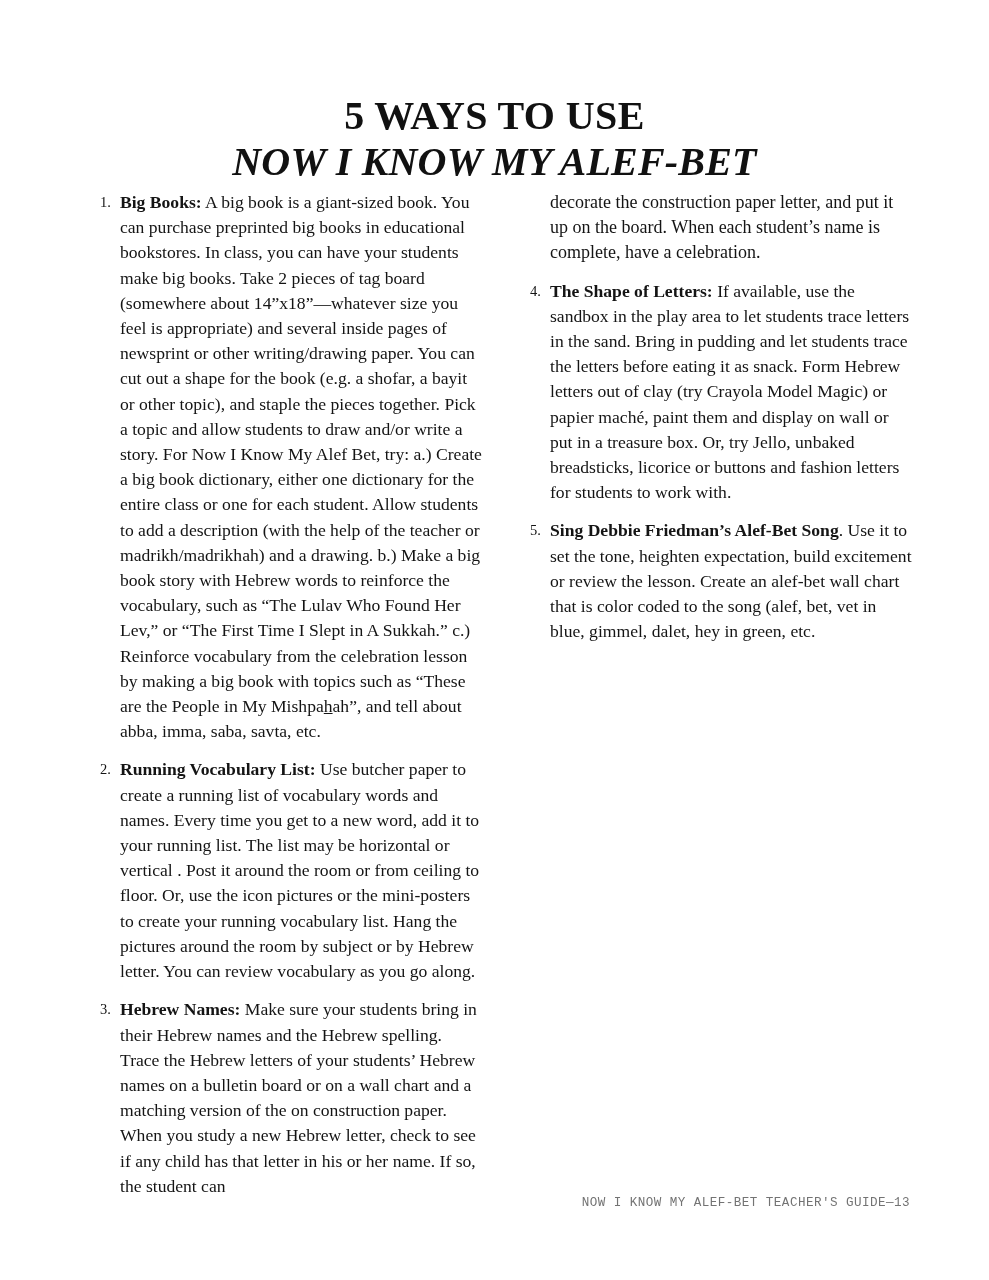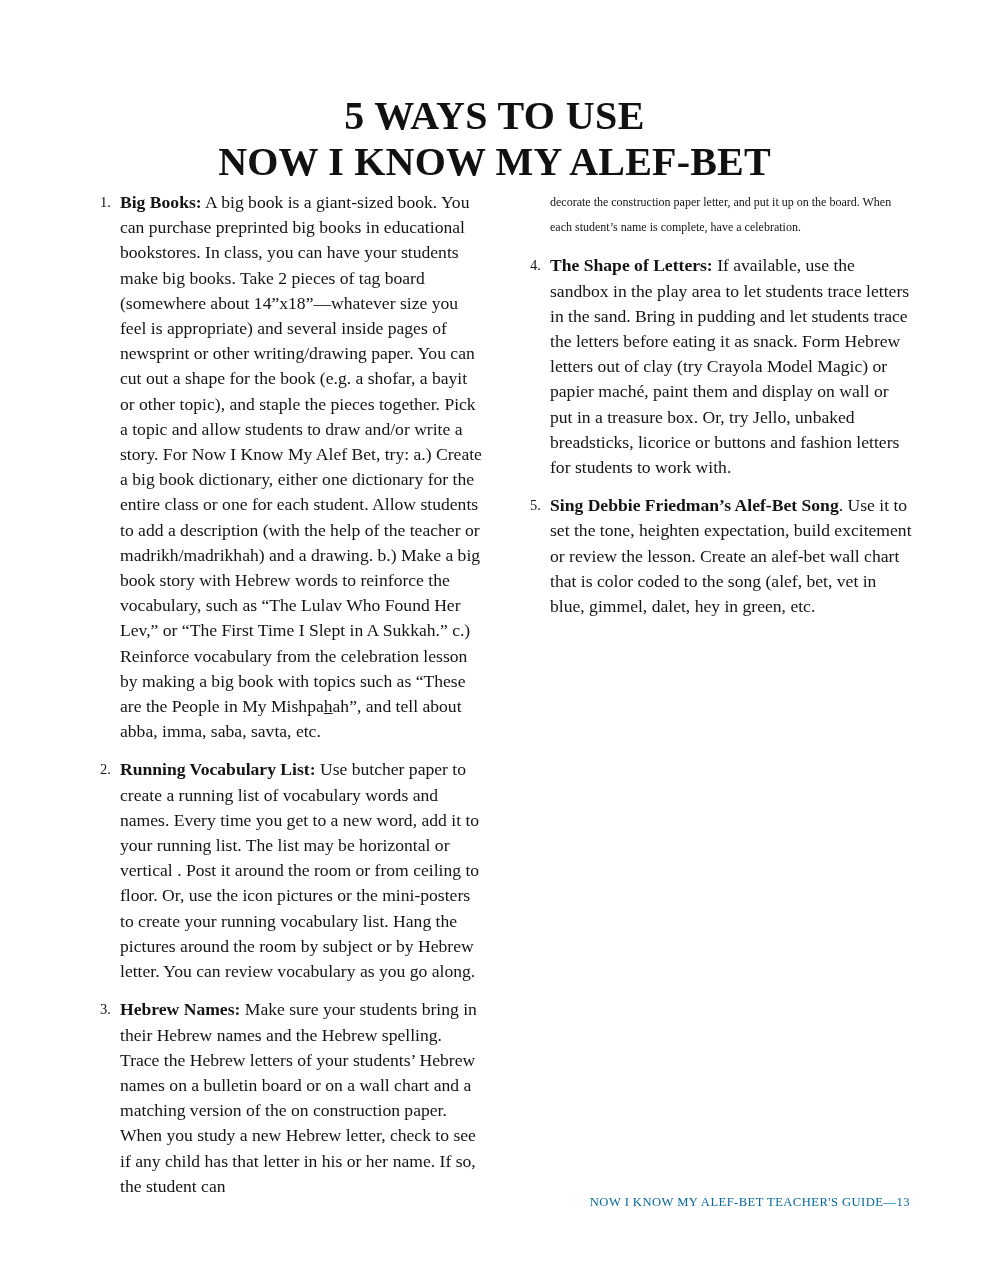--- a/index.html
+++ b/index.html
@@ -37,20 +37,21 @@
     line-height: 46px;
     letter-spacing: 0.4px;
     color: #111111;
   }
   .page-title .tline {
     display: block;
     white-space: nowrap;
   }
   .page-title .tline2 {
     letter-spacing: 0.2px;
+    font-style: italic;
   }
 
   
   .columns {
     position: absolute;
     top: 190px;
     left: 100px;
     width: 810px;
     height: 990px;
   }
@@ -88,40 +89,40 @@
     color: #141414;
   }
   li.item > .body {
     display: block;
   }
 
   
   p.cont {
     margin: 0 0 13px 0;
     padding-left: 20px;
-    font-size: 12px;
+    font-size: 18px;
     line-height: 25.2px;
   }
 
   .lead { font-weight: 700; }
   .it   { }
   .und  { text-decoration: underline; text-underline-offset: 1px; }
 
   
   .footer {
     position: absolute;
     right: 79px;
     bottom: 70px;
     font-size: 12.6px;
     letter-spacing: 0.45px;
     font-variant: small-caps;
     text-transform: uppercase;
-    color: #0369a1;
+    color: #737373;
     white-space: nowrap;
-    font-family: Liberation Serif, serif;
+    font-family: Liberation Mono, monospace;
   }
   .footer .fsmall {
     font-size: 12.6px;
   }
 </style>
 </head>
 <body>
 
 <div class="page">
 

